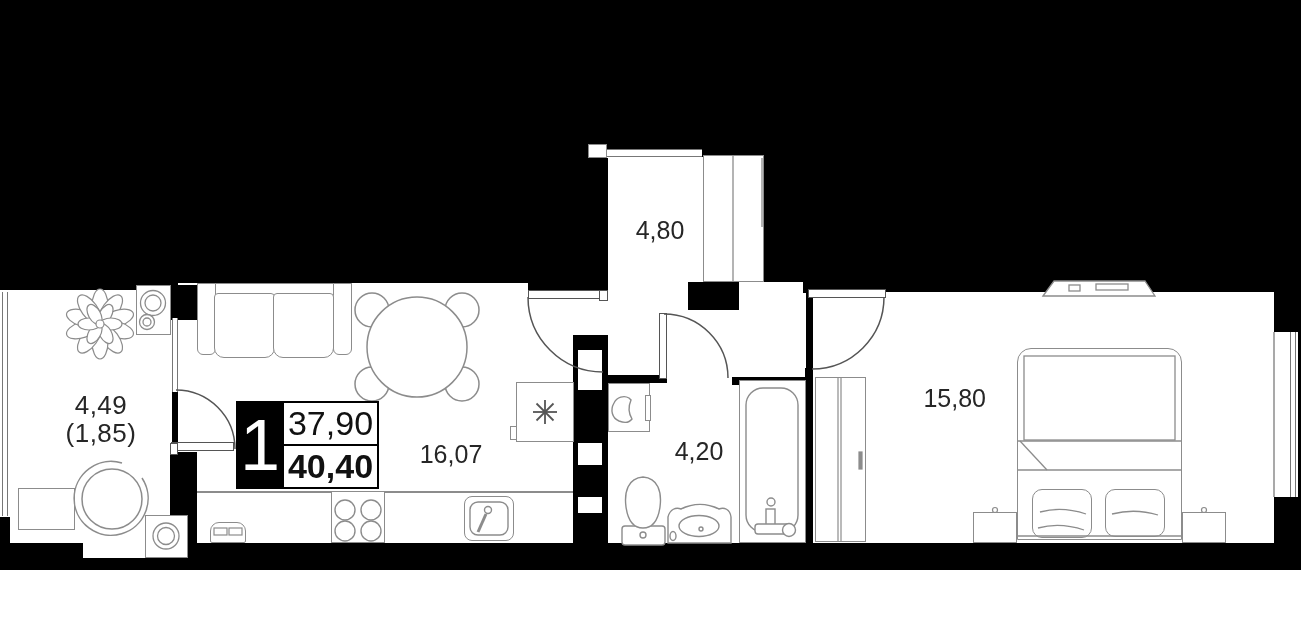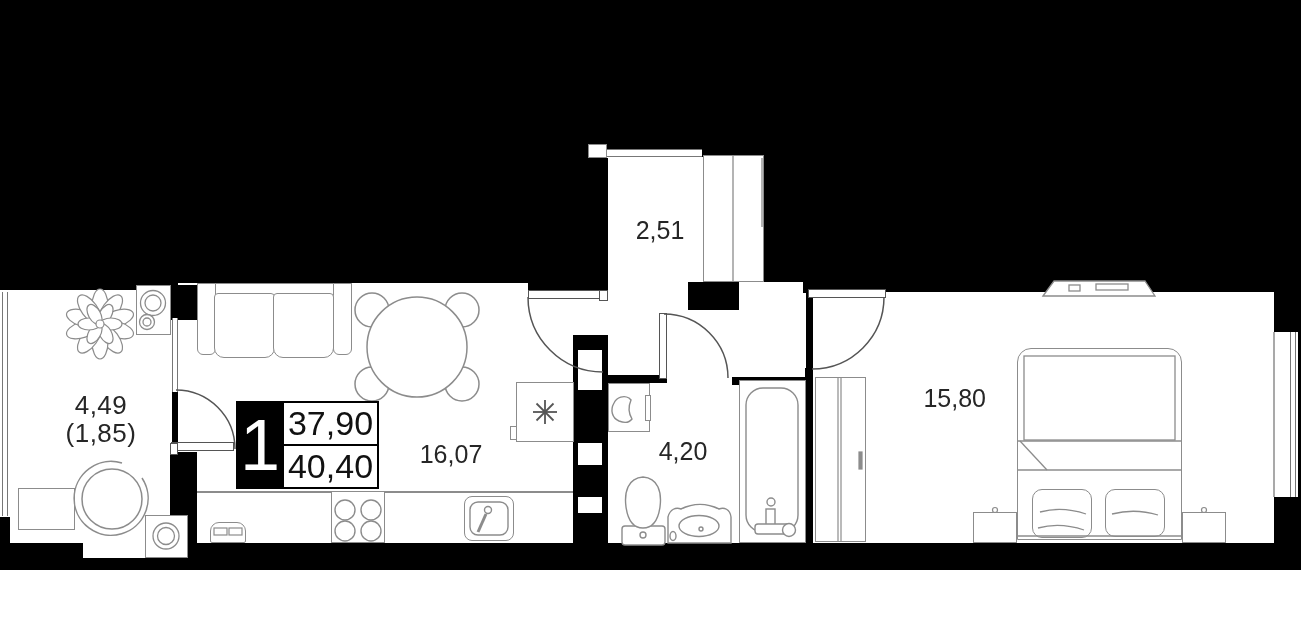--- a/index.html
+++ b/index.html
@@ -10,21 +10,21 @@
   .fur{position:absolute;background:#fff;border:1.5px solid #8c8c8c;box-sizing:border-box;}
   .leaf{position:absolute;background:#fff;border:1px solid #555;box-sizing:border-box;}
   .glzv{position:absolute;background:#fff;border-left:1.5px solid #777;border-right:1.5px solid #777;box-sizing:border-box;}
   .glzh{position:absolute;background:#fff;border-top:1.5px solid #777;border-bottom:1.5px solid #777;box-sizing:border-box;}
   .lbl{position:absolute;color:#262626;font-size:26px;text-align:center;line-height:28px;letter-spacing:.5px;}
   .lbl-s{position:absolute;color:#262626;font-size:25px;text-align:center;}
   #badge{position:absolute;left:236px;top:401px;width:143px;height:88px;background:#000;display:flex;padding:2px;box-sizing:border-box;}
   #badge .num{width:44px;color:#fff;font-size:72px;line-height:84px;text-align:center;font-weight:400;}
   #badge .col{flex:1;display:flex;flex-direction:column;gap:2px;margin-left:2px;text-align:right;}
   #badge .cell{background:#fff;flex:1;display:flex;align-items:center;justify-content:center;font-size:34px;color:#111;}
-  #badge .cell.bold{font-weight:normal;}
+  #badge .cell.bold{font-weight:bold;}
   svg{position:absolute;left:0;top:0;pointer-events:none;}
 </style>
 </head>
 <body>
 
 <div id="stage">
 
   <div class="room" style="left:0;top:570px;width:1301px;height:60px;"></div>
 
   <div class="room" style="left:0;top:290px;width:172px;height:227px;"></div>
@@ -246,22 +246,22 @@
     <g stroke="#8c8c8c" stroke-width="1.5">
       <line x1="1274" y1="332" x2="1274" y2="497"></line>
     </g>
   </svg>
 
   <div class="lbl" style="left:40px;top:391px;width:122px;">
     <span>4,49</span><br>
     <span>(1,85)</span>
   </div>
   <div class="lbl-s" style="left:401px;top:440px;width:100px;">16,07</div>
-  <div class="lbl-s" style="left:610px;top:216px;width:100px;">2,51</div>
-  <div class="lbl-s" style="left:633px;top:437px;width:100px;">4,20</div>
+  <div class="lbl-s" style="left:610px;top:216px;width:100px;">4,80</div>
+  <div class="lbl-s" style="left:649px;top:437px;width:100px;">4,20</div>
   <div class="lbl-s" style="left:886px;top:384px;width:100px;text-align:right;">15,80</div>
 
   <div id="badge">
     <div class="num">1</div>
     <div class="col">
       <div class="cell">37,90</div>
       <div class="cell bold">40,40</div>
     </div>
   </div>
 

